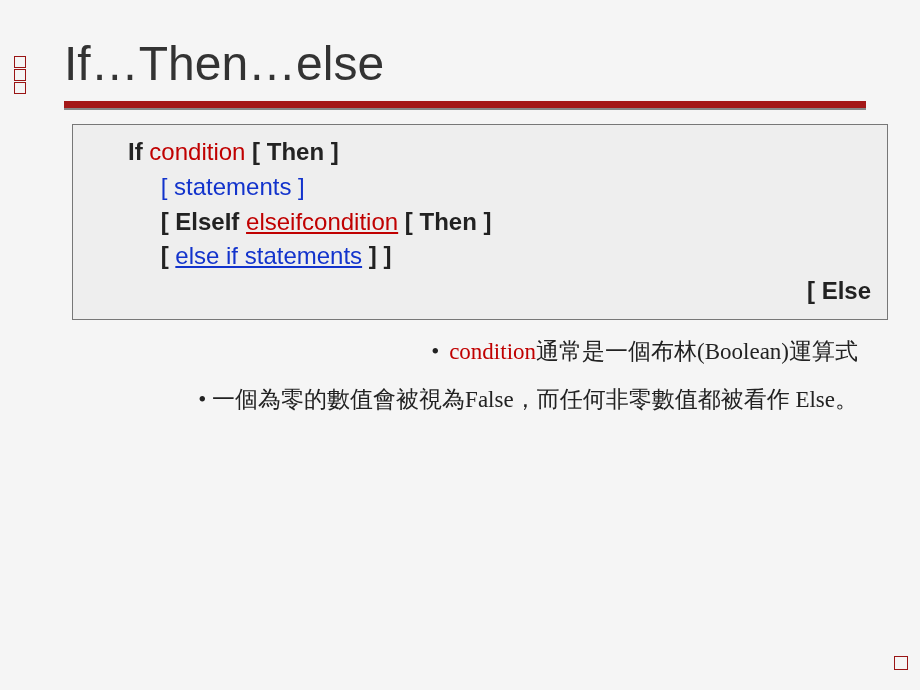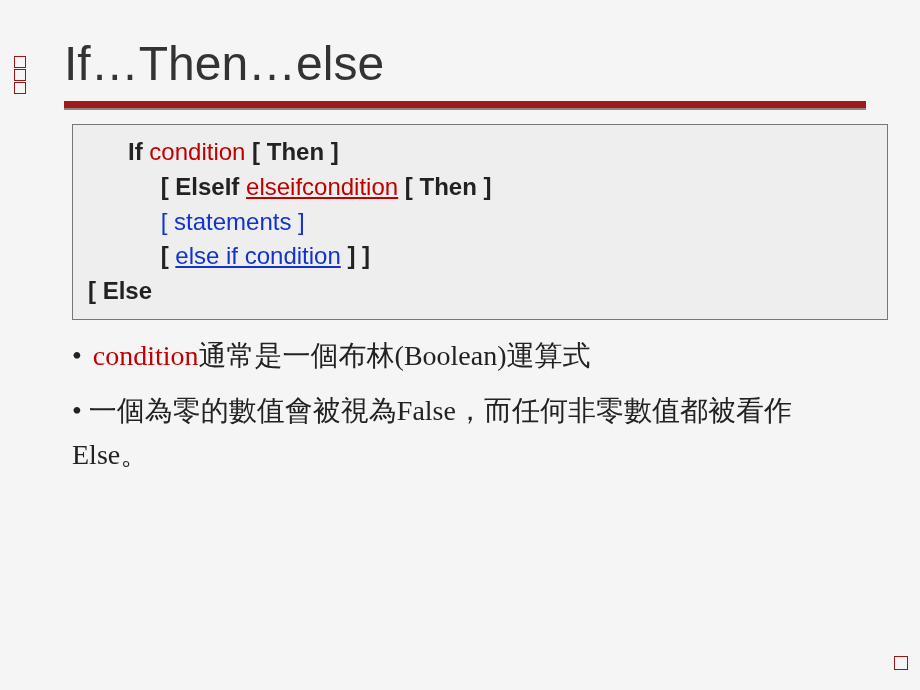--- a/index.html
+++ b/index.html
@@ -64,25 +64,26 @@
     font-weight: 600;
   }
   .red { color: #c00000; font-weight: normal; }
   .blue { color: #1233cc; font-weight: normal; }
   .ul { text-decoration: underline; }
   .kw { font-weight: 600; color: #222; }
   .ind { display: inline-block; width: 26px; }
   .body-text {
     margin-left: 42px;
     margin-right: 8px;
-    font-size: 28px;
+    font-size: 23px;
     color: #222;
     line-height: 1.55;
     margin-bottom: 12px;
     font-family: "PMingLiU", "Times New Roman", serif;
+    text-align: right;
   }
   .body-text .arial { font-family: "Times New Roman", serif; }
   .bullet { margin-right: 4px; }
   .ct { font-style: italic; font-family: "Times New Roman", serif; }
   .corner {
     position: absolute;
     right: 12px;
     bottom: 20px;
     width: 14px;
     height: 14px;
@@ -107,35 +108,35 @@
   </div>
 
   <div class="codebox">
     <div>
       <span class="kw">If</span>
       <span class="red">condition</span>
       <span class="kw">[ Then ]</span>
     </div>
     <div>
       <span class="ind"></span>
+      <span class="blue">[ statements ]</span>
+    </div>
+    <div>
+      <span class="ind"></span>
       <span class="kw">[ ElseIf</span>
       <span class="red ul">elseifcondition</span>
       <span class="kw">[ Then ]</span>
     </div>
     <div>
       <span class="ind"></span>
-      <span class="blue">[ statements ]</span>
-    </div>
-    <div>
-      <span class="ind"></span>
       <span class="kw">[</span>
-      <span class="blue ul">else if condition</span>
+      <span class="blue ul">else if statements</span>
       <span class="kw">] ]</span>
     </div>
-    <div style="margin-left:-40px;">
+    <div style="margin-left:-40px;text-align:right;">
       <span class="kw">[ Else</span>
     </div>
   </div>
 
   <div class="body-text">
     <span class="bullet">• </span><span class="red arial">condition</span><span>通常是一個布林(Boolean)運算式</span>
   </div>
 
   <div class="body-text">
     <span>• 一個為零的數值會被視為False，而任何非零數值都被看作 Else。</span>

